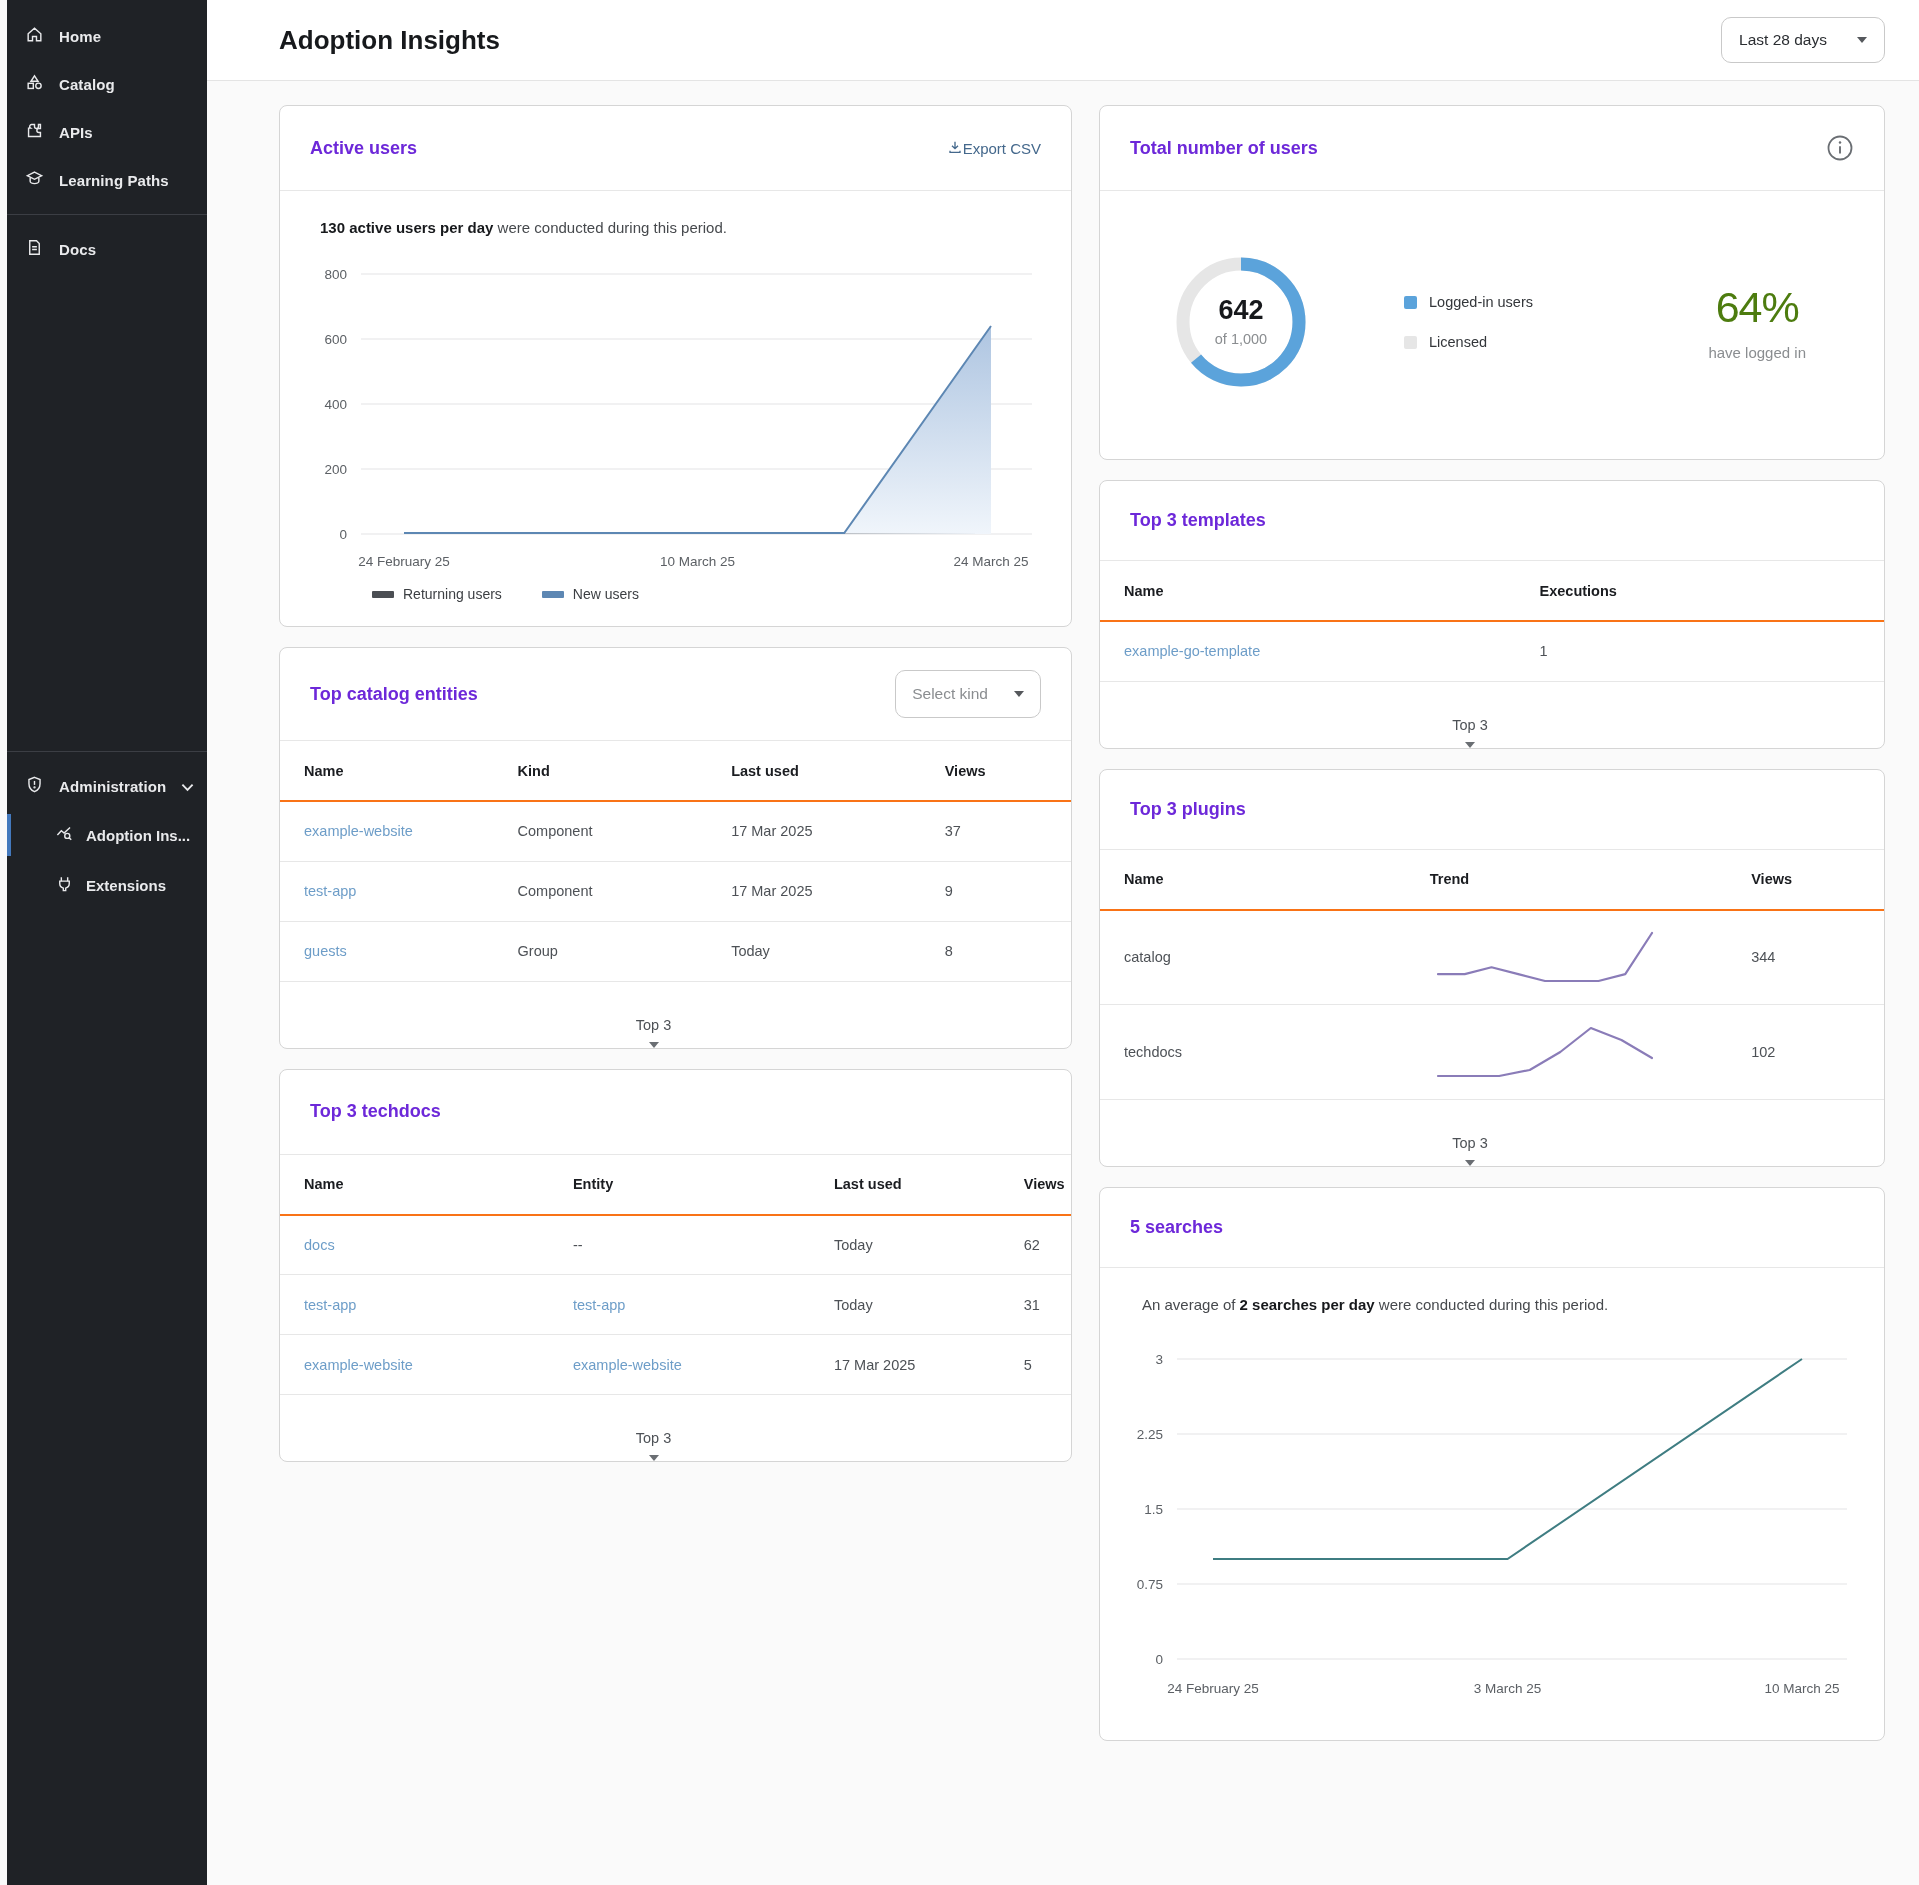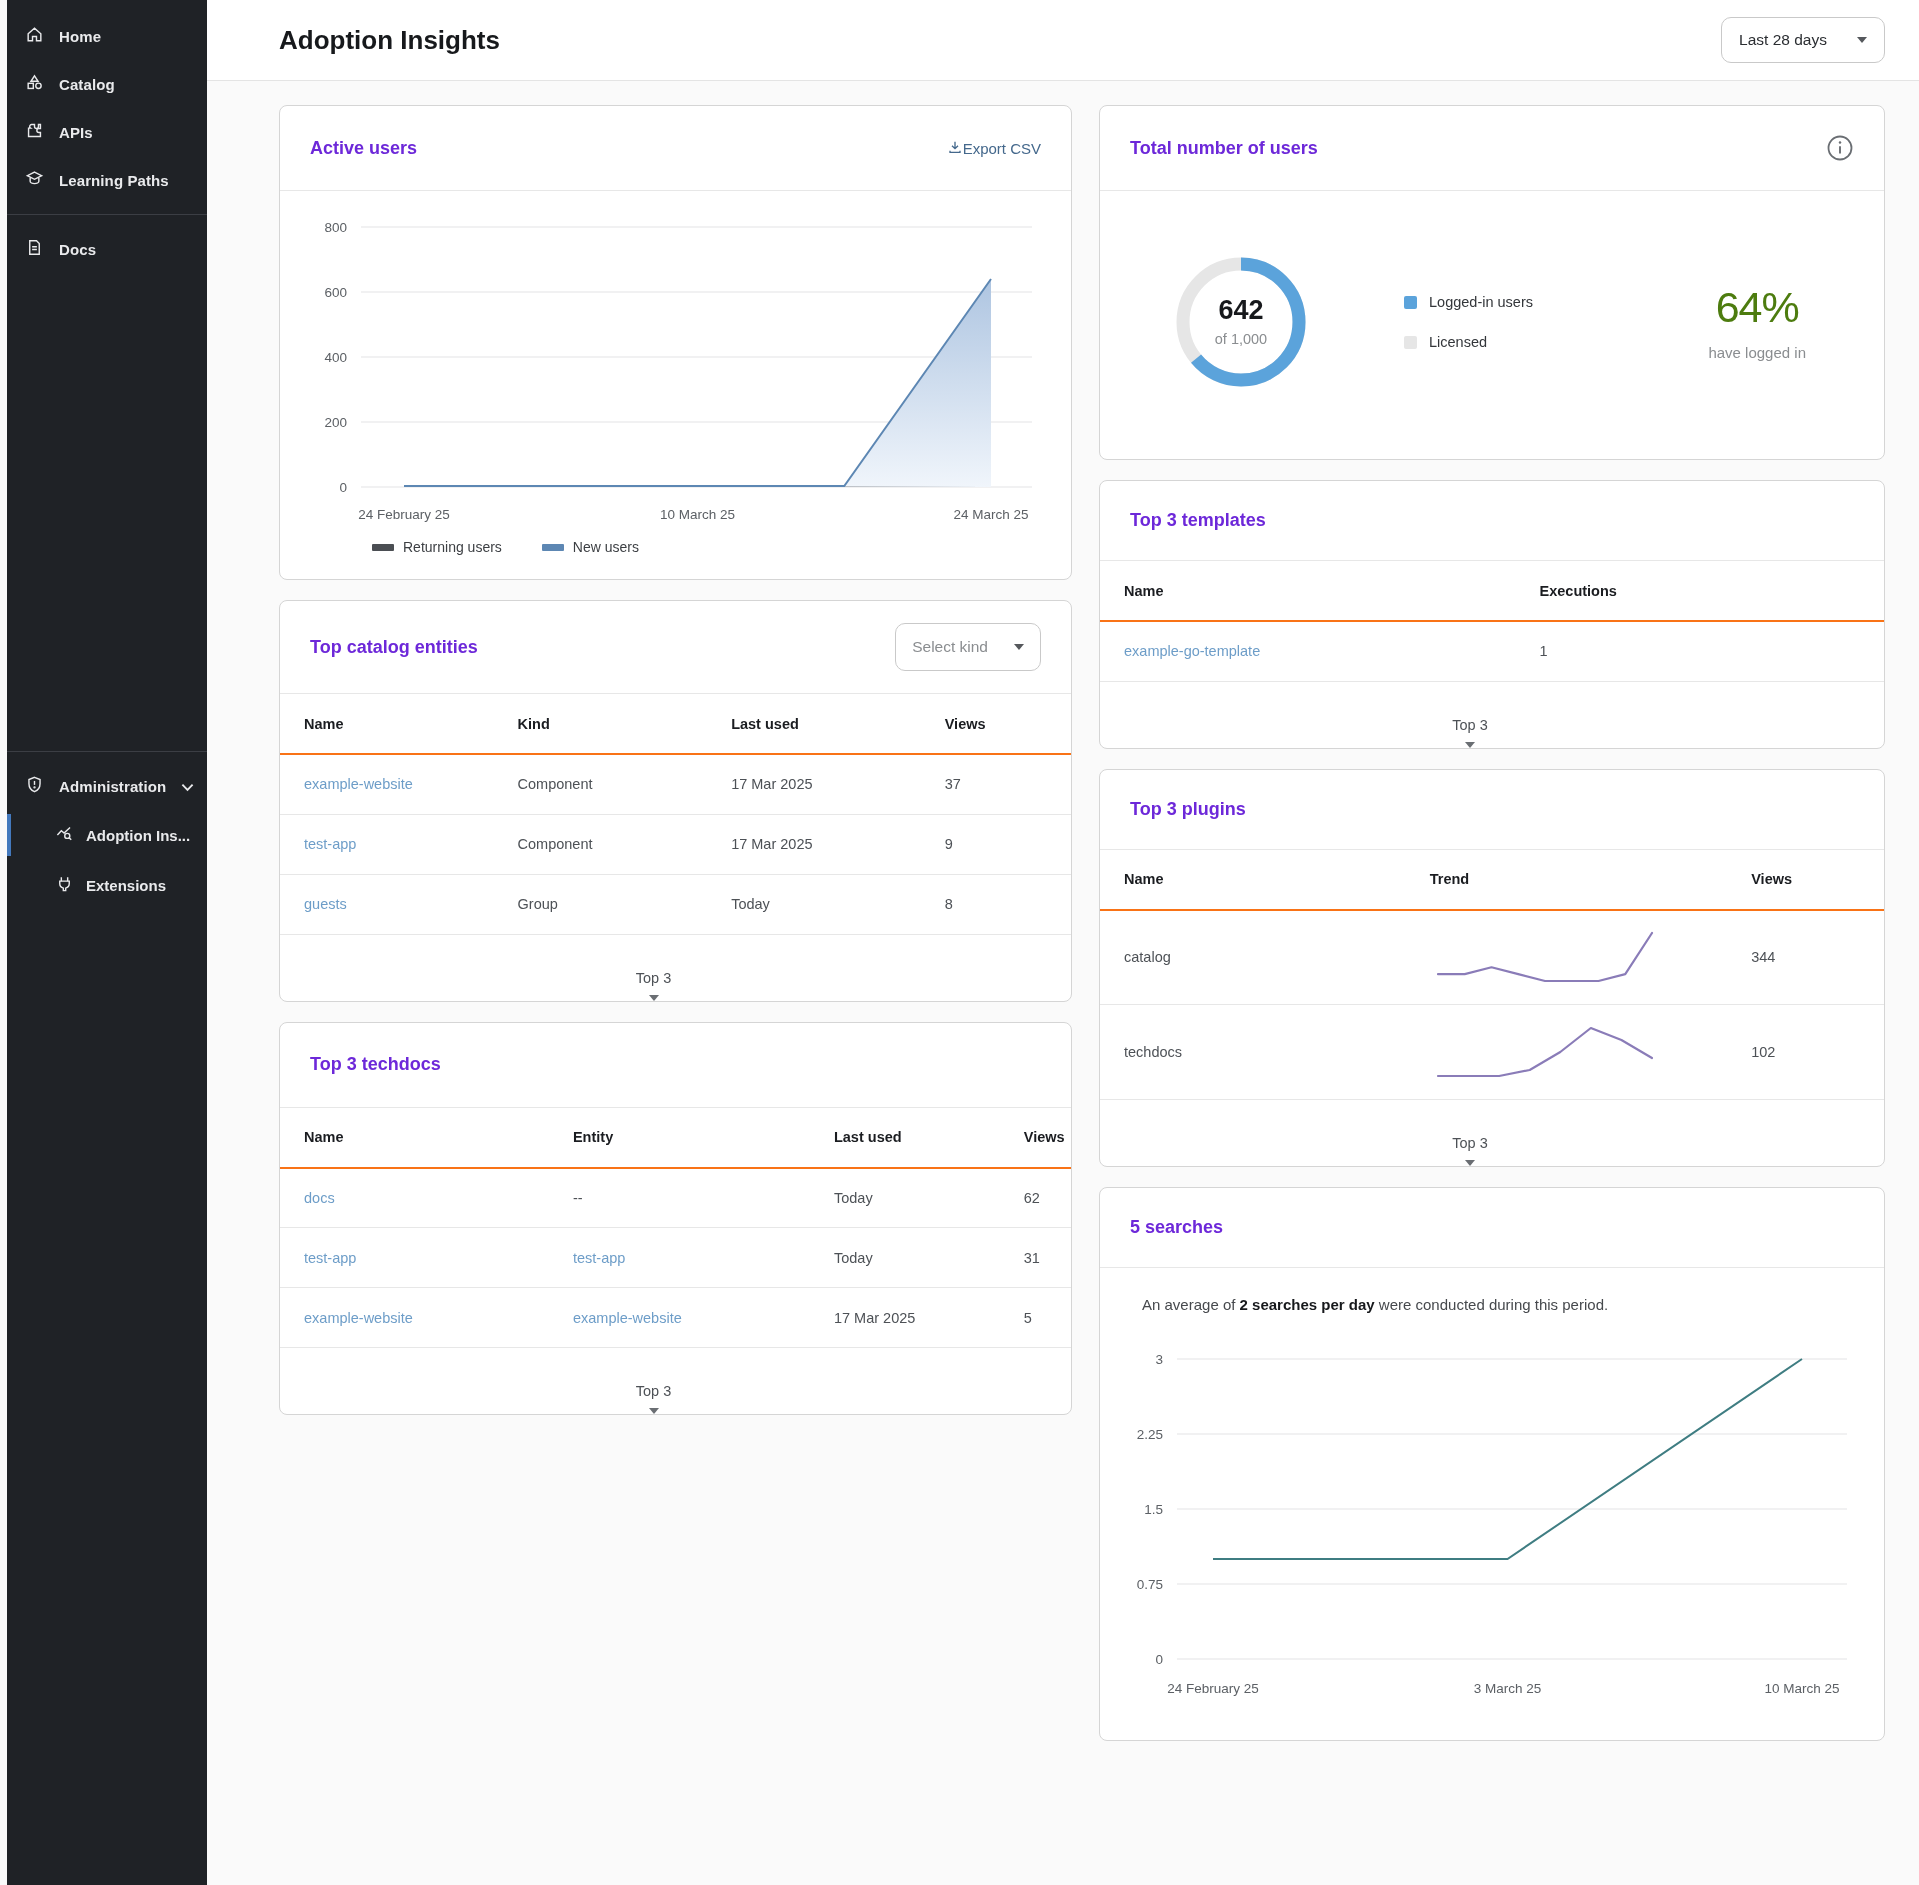--- a/index.html
+++ b/index.html
@@ -156,20 +156,21 @@
           <div class="card-head">
             <span class="card-title">Active users</span>
             <span class="export-btn">
               <span><svg width="16" height="16" viewBox="0 0 24 24" fill="none" stroke="#44688c" stroke-width="2">
                     <path d="M12 4 V14 M7.5 10 L12 14.5 L16.5 10"></path>
                     <path d="M4.5 17.5 V20 H19.5 V17.5"></path>
                   </svg></span>
               <span>Export CSV</span>
             </span>
           </div>
+          <p class="sentence"><b>130 active users per day</b><span> were conducted during this period.</span></p>
           <svg class="chart" width="745" height="330" viewBox="0 0 745 330">
             <defs>
               <linearGradient id="area-grad" x1="0" y1="0" x2="0" y2="1">
                 <stop offset="0" stop-color="#aec5e1"></stop>
                 <stop offset="1" stop-color="#f0f5fb"></stop>
               </linearGradient>
             </defs>
           <line x1="58" x2="729" y1="22" y2="22" stroke="#ededee" stroke-width="1.5"></line>
               <text x="44" y="27" text-anchor="end" class="tick">800</text>
               <line x1="58" x2="729" y1="87" y2="87" stroke="#ededee" stroke-width="1.5"></line>

